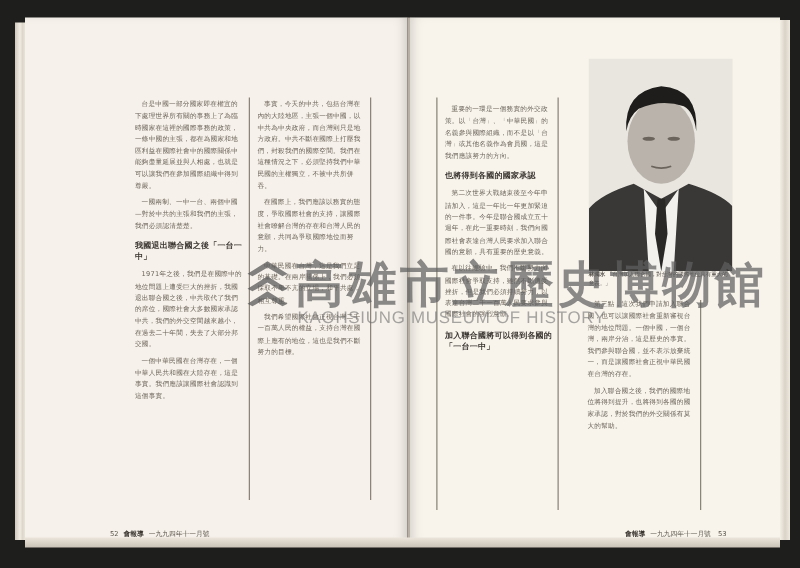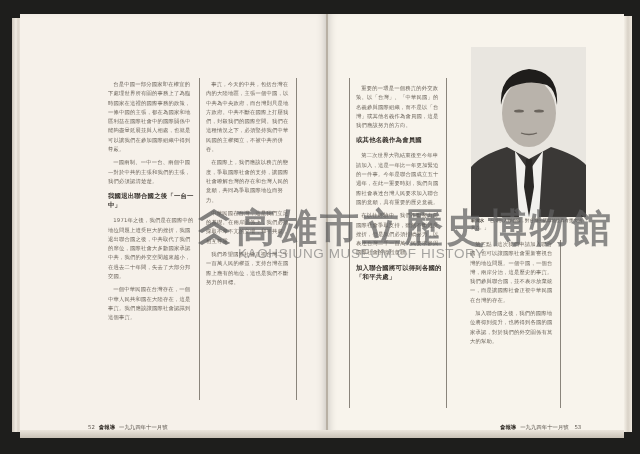--- a/index.html
+++ b/index.html
@@ -54,24 +54,24 @@
 </div>
 <div class="rule" style="left:296px;top:78px;height:322px;"></div>
 
 <div class="folio" style="left:88px;top:424px;">
   <span>52</span><b>會報導</b><span>一九九四年十一月號</span>
 </div>
 
 <div class="rule" style="left:349px;top:78px;height:330px;"></div>
 <div class="col" style="left:356px;top:84px;width:86px;height:316px;">
   <p>重要的一環是一個務實的外交政策。以「台灣」、「中華民國」的名義參與國際組織，而不是以「台灣」或其他名義作為會員國，這是我們應該努力的方向。</p>
-  <h4>或其他名義作為會員國</h4>
+  <h4>也將得到各國的國家承認</h4>
   <p>第二次世界大戰結束後至今年申請加入，這是一年比一年更加緊迫的一件事。今年是聯合國成立五十週年，在此一重要時刻，我們向國際社會表達台灣人民要求加入聯合國的意願，具有重要的歷史意義。</p>
   <p>在以往經驗中，我們不斷努力向國際社會爭取支持，雖然不斷遭受挫折，但是我們必須持續努力，以表達台灣二千一百萬人民要求參與國際社會的強烈意願。</p>
-  <h4>加入聯合國將可以得到各國的「和平共處」</h4>
+  <h4>加入聯合國將可以得到各國的「一台一中」</h4>
 </div>
 <div class="rule" style="left:446px;top:78px;height:330px;"></div>
 
 <div class="photo">
   <svg width="115" height="170" viewBox="0 0 115 170">
     <rect width="115" height="170" fill="#e9e6e0"></rect>
     <path d="M0 120 Q10 108 36 100 L58 112 L80 100 Q106 108 115 118 L115 170 L0 170Z" fill="#3a3836"></path>
     <path d="M44 104 L58 124 L72 104 L68 170 L48 170Z" fill="#f2f1ee"></path>
     <path d="M55 112 L61 112 L63 140 L58 170 L53 140Z" fill="#2a2826"></path>
     <ellipse cx="58" cy="66" rx="27" ry="34" fill="#b9b3ab"></ellipse>

